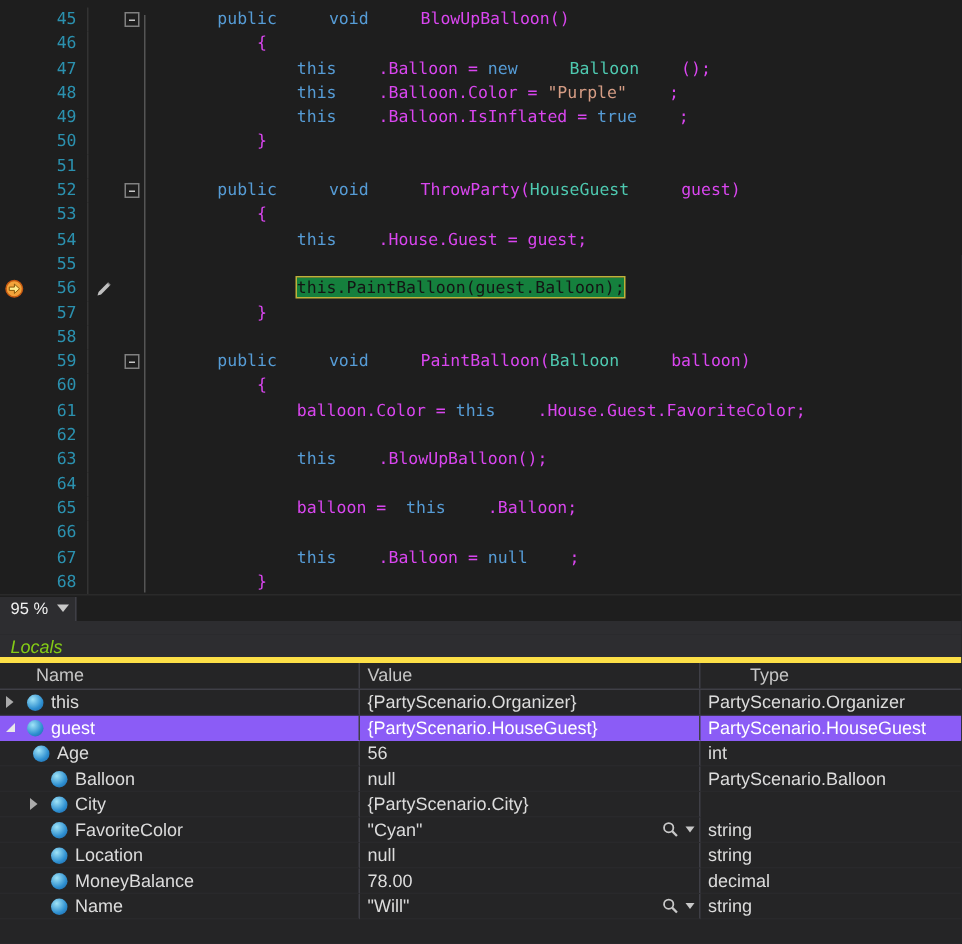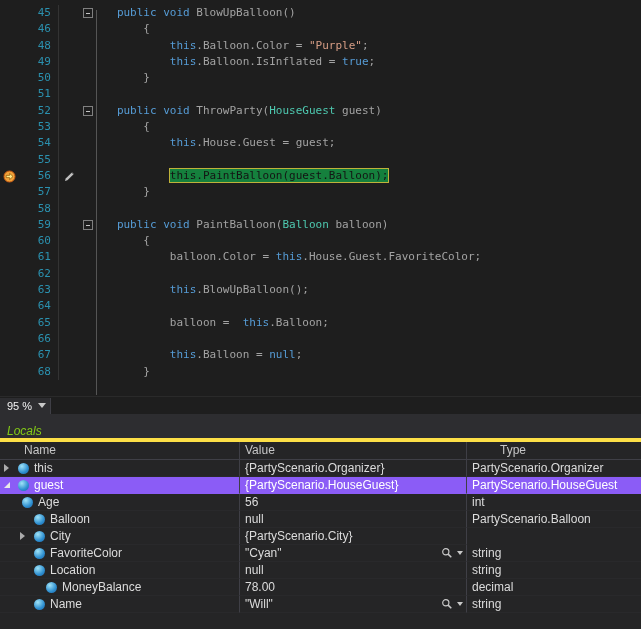--- a/index.html
+++ b/index.html
@@ -20,21 +20,21 @@
   .m-ind   { width:20px; flex:none; display:flex; align-items:center; justify-content:center; }
   .m-fold  { width:18px; flex:none; display:flex; align-items:center; }
   .fold-box{ width:10px; height:10px; border:1px solid #808080; background:#1E1E1E;
              margin-left:4px; position:relative; z-index:2; }
   .fold-box::after { content:""; position:absolute; left:2px; right:2px; top:4px; height:1px;
                      background:#C5C5C5; }
   .code-text { flex:1; color:#DCDCDC; }
   .tok-k { color:#569CD6; }
   .tok-t { color:#4EC9B0; }
   .tok-s { color:#D69D85; }
-  .tok-n { color:#a3a3a3; }
+  .tok-n { color:#d946ef;margin-left:28px; }
   .tok-h { background:#15803d; color:#141414; outline:1px solid #BFB23A; }
 
   .zoom-bar { height:18px; background:#1E1E1E; border-top:1px solid #2A2A2A;
               display:flex; align-items:center; }
   .zoom-combo { display:flex; align-items:center; height:16px; background:#2D2D30;
                 color:#F1F1F1; font-size:11px; padding:0 4px 0 7px; gap:6px;
                 border-right:1px solid #3F3F46; cursor:default; }
   .zoom-arrow { width:0; height:0; border-left:4px solid transparent;
                 border-right:4px solid transparent; border-top:5px solid #C8C8C8; }
 
@@ -75,20 +75,21 @@
 </head>
 <body>
 
 <div class="screen">
 
   <div class="editor">
     <div class="outline-line"></div>
     <div id="code-lines">
         <div class="code-line"><div class="m-break"></div><div class="m-num">45</div><div class="m-ind"></div><div class="m-fold"><div class="fold-box"></div></div><div class="code-text"><span class="tok-n">   </span><span class="tok-k">public</span><span class="tok-n"> </span><span class="tok-k">void</span><span class="tok-n"> BlowUpBalloon()</span></div></div>
         <div class="code-line"><div class="m-break"></div><div class="m-num">46</div><div class="m-ind"></div><div class="m-fold"></div><div class="code-text"><span class="tok-n">       {</span></div></div>
+        <div class="code-line"><div class="m-break"></div><div class="m-num">47</div><div class="m-ind"></div><div class="m-fold"></div><div class="code-text"><span class="tok-n">           </span><span class="tok-k">this</span><span class="tok-n">.Balloon = </span><span class="tok-k">new</span><span class="tok-n"> </span><span class="tok-t">Balloon</span><span class="tok-n">();</span></div></div>
         <div class="code-line"><div class="m-break"></div><div class="m-num">48</div><div class="m-ind"></div><div class="m-fold"></div><div class="code-text"><span class="tok-n">           </span><span class="tok-k">this</span><span class="tok-n">.Balloon.Color = </span><span class="tok-s">"Purple"</span><span class="tok-n">;</span></div></div>
         <div class="code-line"><div class="m-break"></div><div class="m-num">49</div><div class="m-ind"></div><div class="m-fold"></div><div class="code-text"><span class="tok-n">           </span><span class="tok-k">this</span><span class="tok-n">.Balloon.IsInflated = </span><span class="tok-k">true</span><span class="tok-n">;</span></div></div>
         <div class="code-line"><div class="m-break"></div><div class="m-num">50</div><div class="m-ind"></div><div class="m-fold"></div><div class="code-text"><span class="tok-n">       }</span></div></div>
         <div class="code-line"><div class="m-break"></div><div class="m-num">51</div><div class="m-ind"></div><div class="m-fold"></div><div class="code-text"></div></div>
         <div class="code-line"><div class="m-break"></div><div class="m-num">52</div><div class="m-ind"></div><div class="m-fold"><div class="fold-box"></div></div><div class="code-text"><span class="tok-n">   </span><span class="tok-k">public</span><span class="tok-n"> </span><span class="tok-k">void</span><span class="tok-n"> ThrowParty(</span><span class="tok-t">HouseGuest</span><span class="tok-n"> guest)</span></div></div>
         <div class="code-line"><div class="m-break"></div><div class="m-num">53</div><div class="m-ind"></div><div class="m-fold"></div><div class="code-text"><span class="tok-n">       {</span></div></div>
         <div class="code-line"><div class="m-break"></div><div class="m-num">54</div><div class="m-ind"></div><div class="m-fold"></div><div class="code-text"><span class="tok-n">           </span><span class="tok-k">this</span><span class="tok-n">.House.Guest = guest;</span></div></div>
         <div class="code-line"><div class="m-break"></div><div class="m-num">55</div><div class="m-ind"></div><div class="m-fold"></div><div class="code-text"></div></div>
         <div class="code-line"><div class="m-break"><svg width="13" height="13" viewBox="0 0 13 13">
               <circle cx="6.5" cy="6.5" r="5.5" fill="#F2A33A" stroke="#C85A12"></circle>
@@ -213,21 +214,21 @@
             <span class="arrow-slot"></span>
             <span class="var-icon"></span>
             <span>Location</span>
           </div>
           <div class="cell vcell">
             <span>null</span>
           </div>
           <div class="cell tcell">string</div>
         </div>
         <div class="lrow">
-          <div class="cell ncell" style="padding-left: 32px;">
+          <div class="cell ncell" style="padding-left: 20px;">
             <span class="arrow-slot"></span>
             <span class="var-icon"></span>
             <span>MoneyBalance</span>
           </div>
           <div class="cell vcell">
             <span>78.00</span>
           </div>
           <div class="cell tcell">decimal</div>
         </div>
         <div class="lrow">

